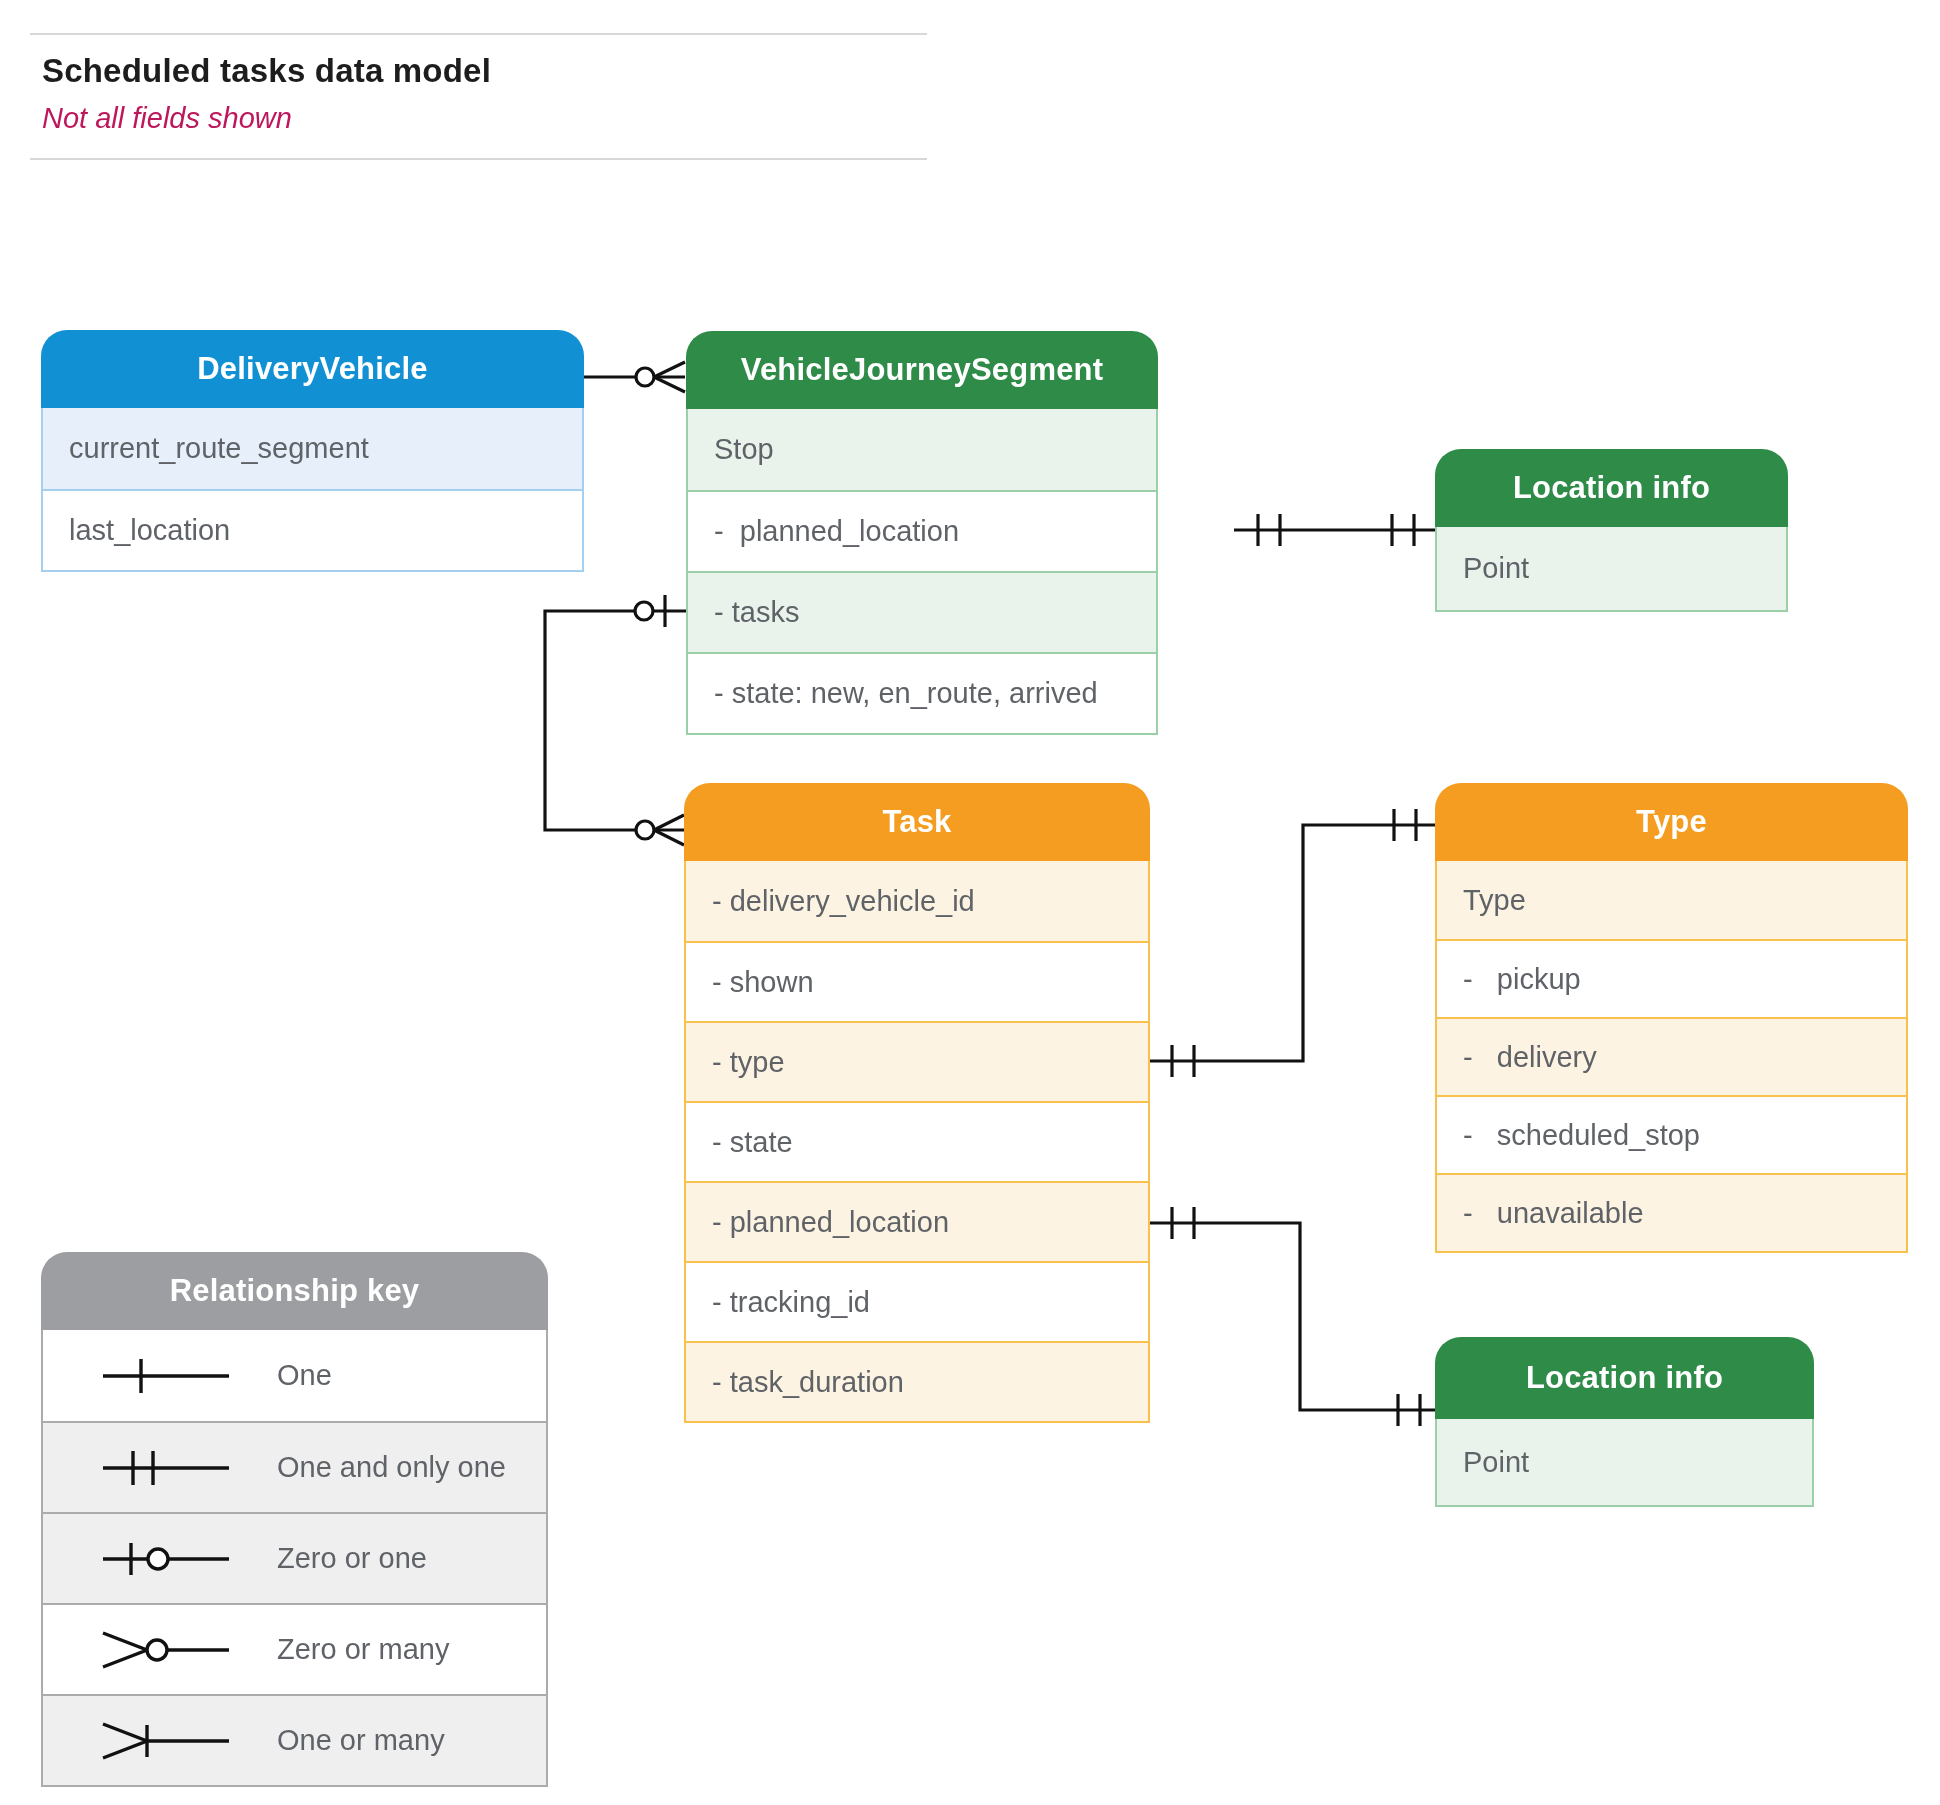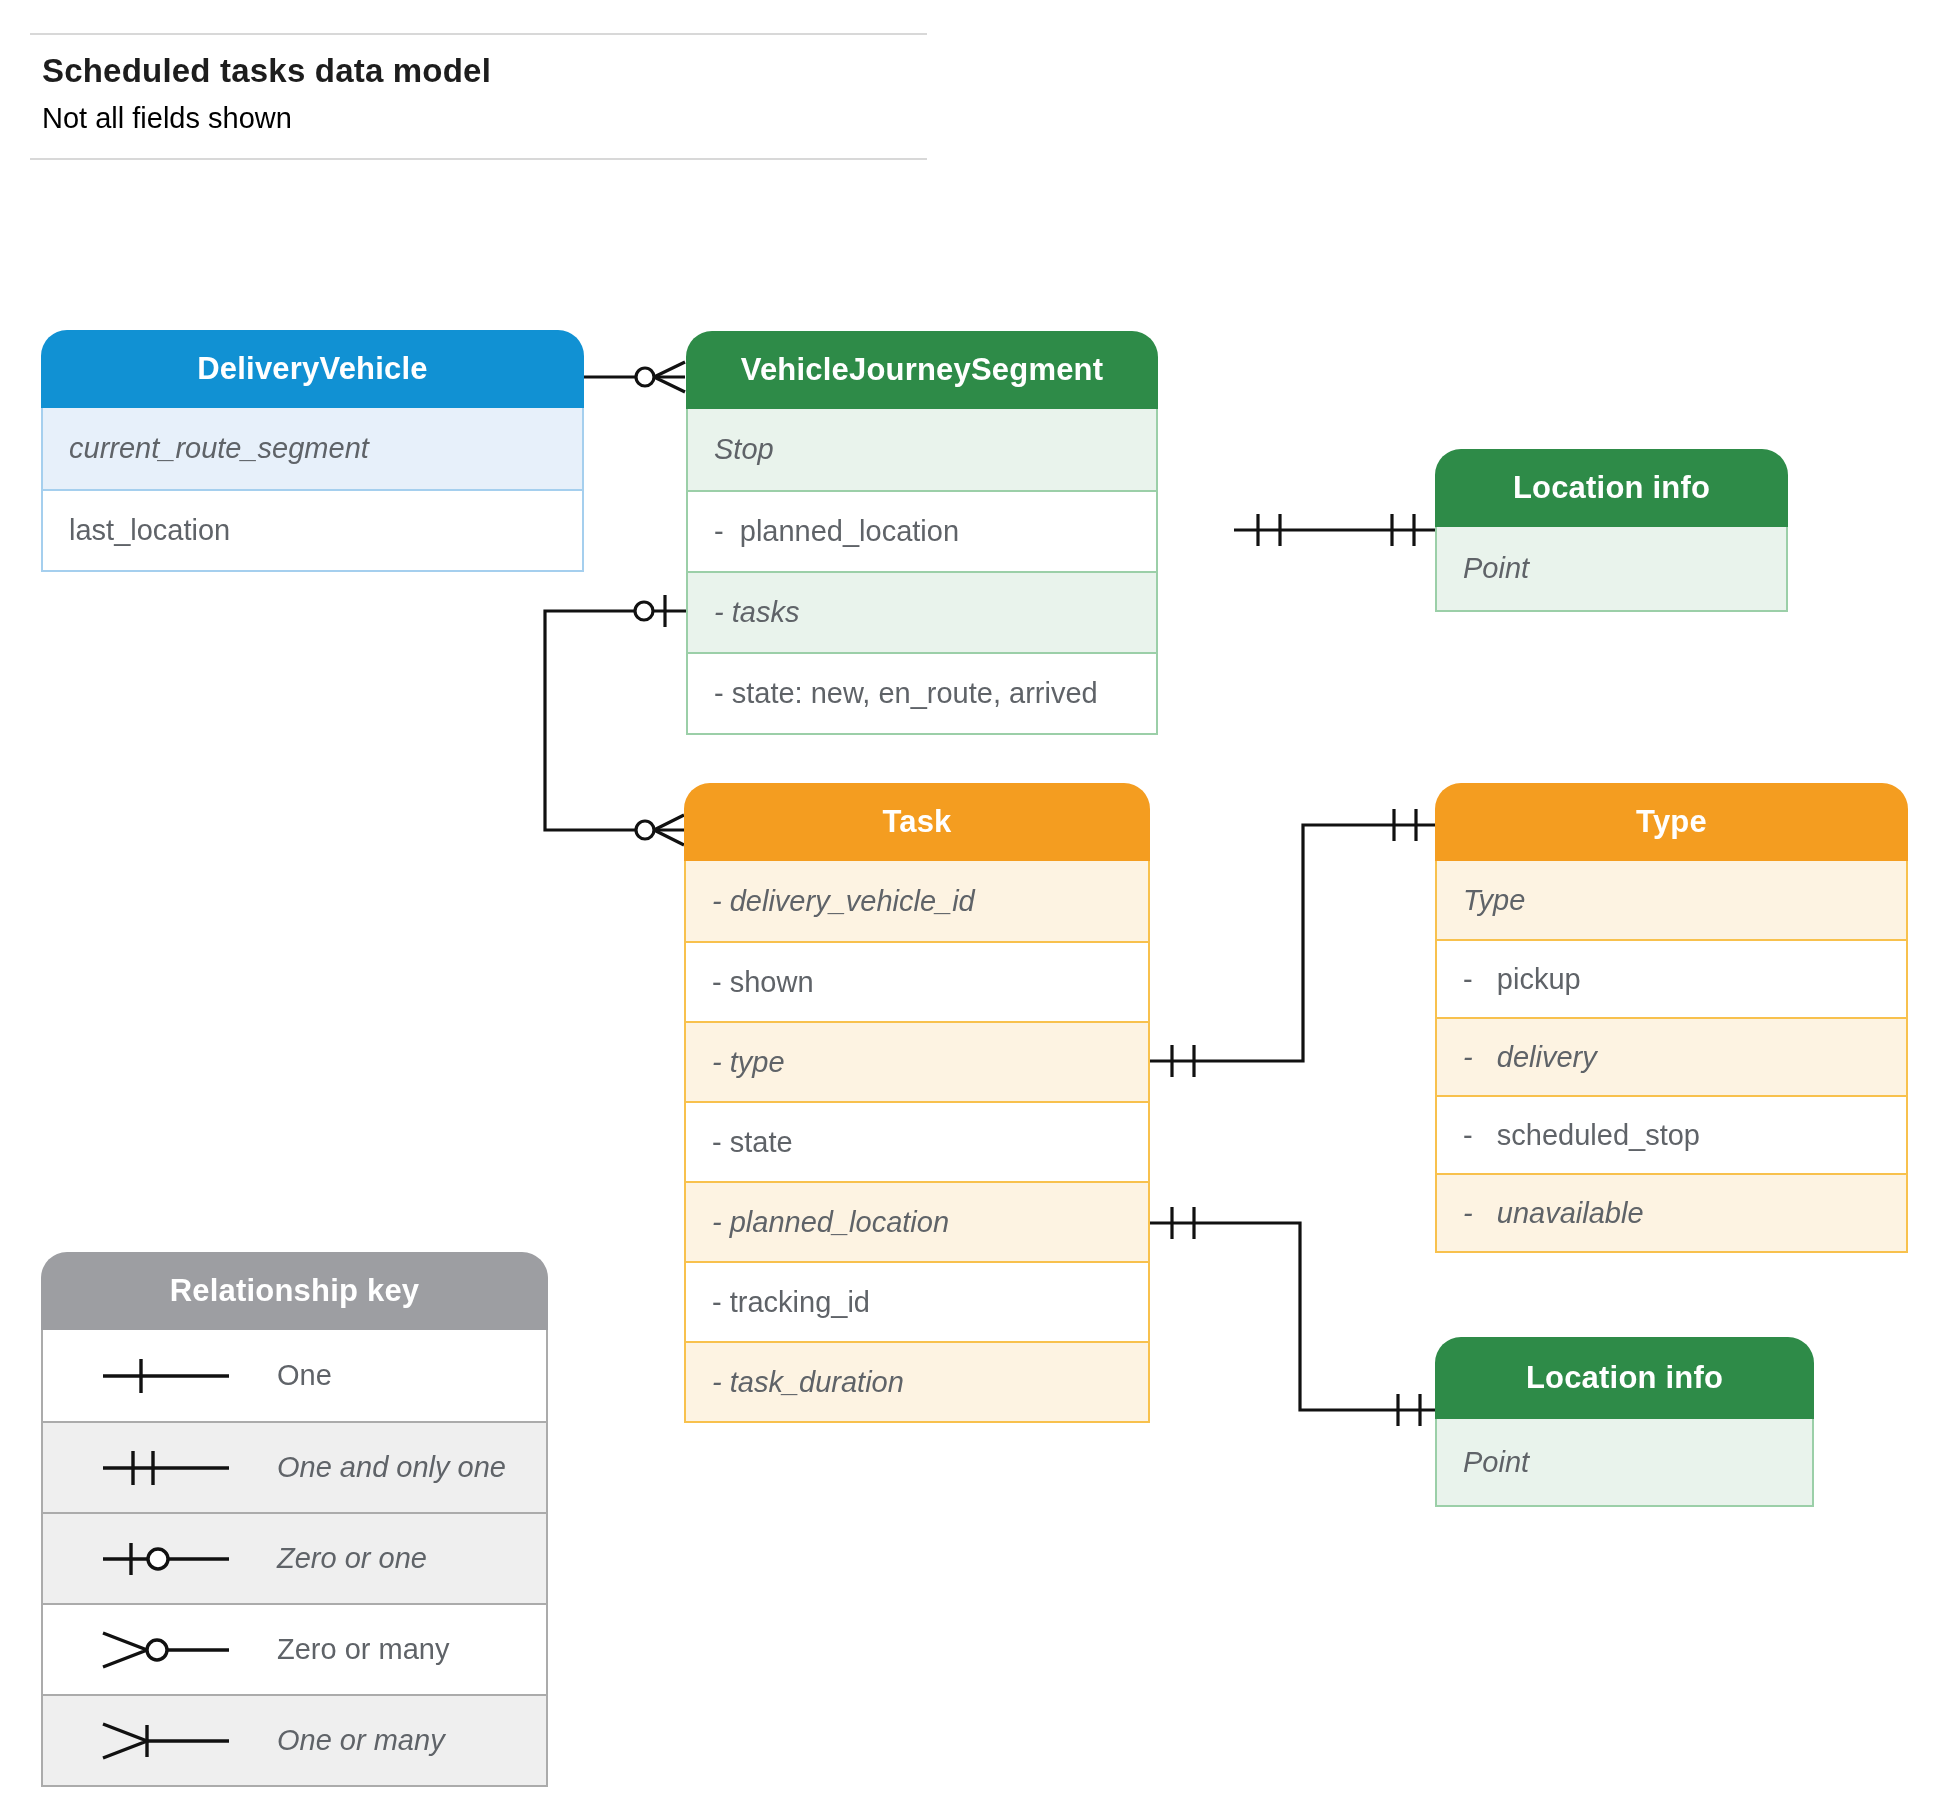--- a/index.html
+++ b/index.html
@@ -10,40 +10,40 @@
     font-family:"Liberation Sans", sans-serif;
     overflow:hidden;
   }
   .hr{position:absolute;height:2px;background:#d8d8d8;}
   .title{
     position:absolute;left:42px;top:52px;
     font-size:33px;font-weight:700;color:#1d1d1d;letter-spacing:.2px;
   }
   .subtitle{
     position:absolute;left:42px;top:102px;
-    font-size:29px;color:#000000;font-weight:400;
+    font-size:29px;color:#be185d;font-weight:400;font-style:italic;
   }
   .entity{position:absolute;}
   .entity .hdr{
     height:78px;display:flex;align-items:center;justify-content:center;
     border-radius:26px 26px 0 0;
     color:#fff;font-size:31px;font-weight:700;letter-spacing:.2px;
   }
   .entity .rows{border:2px solid var(--bc);border-top:none;background:#fff;}
   .entity .row{
     box-sizing:border-box;
     height:var(--rh,81px);
     display:flex;align-items:center;
     padding-left:26px;
     font-size:29px;color:#5f6368;
     border-top:2px solid var(--bc);
     white-space:pre;
   }
   .entity .row:first-child{border-top:none;}
-  .entity .row.alt{background:var(--lt);font-style:italic;}
+  .entity .row.alt{background:var(--lt);}
   svg.overlay{position:absolute;left:0;top:0;pointer-events:none;}
   .legend-label{margin-left:46px;font-size:29px;color:#5f6368;}
   .legend .row{padding-left:58px;}
 </style>
 </head>
 <body>
 
 <div id="canvas">
 
   <div class="hr" style="left:30px;top:33px;width:897px;"></div>

